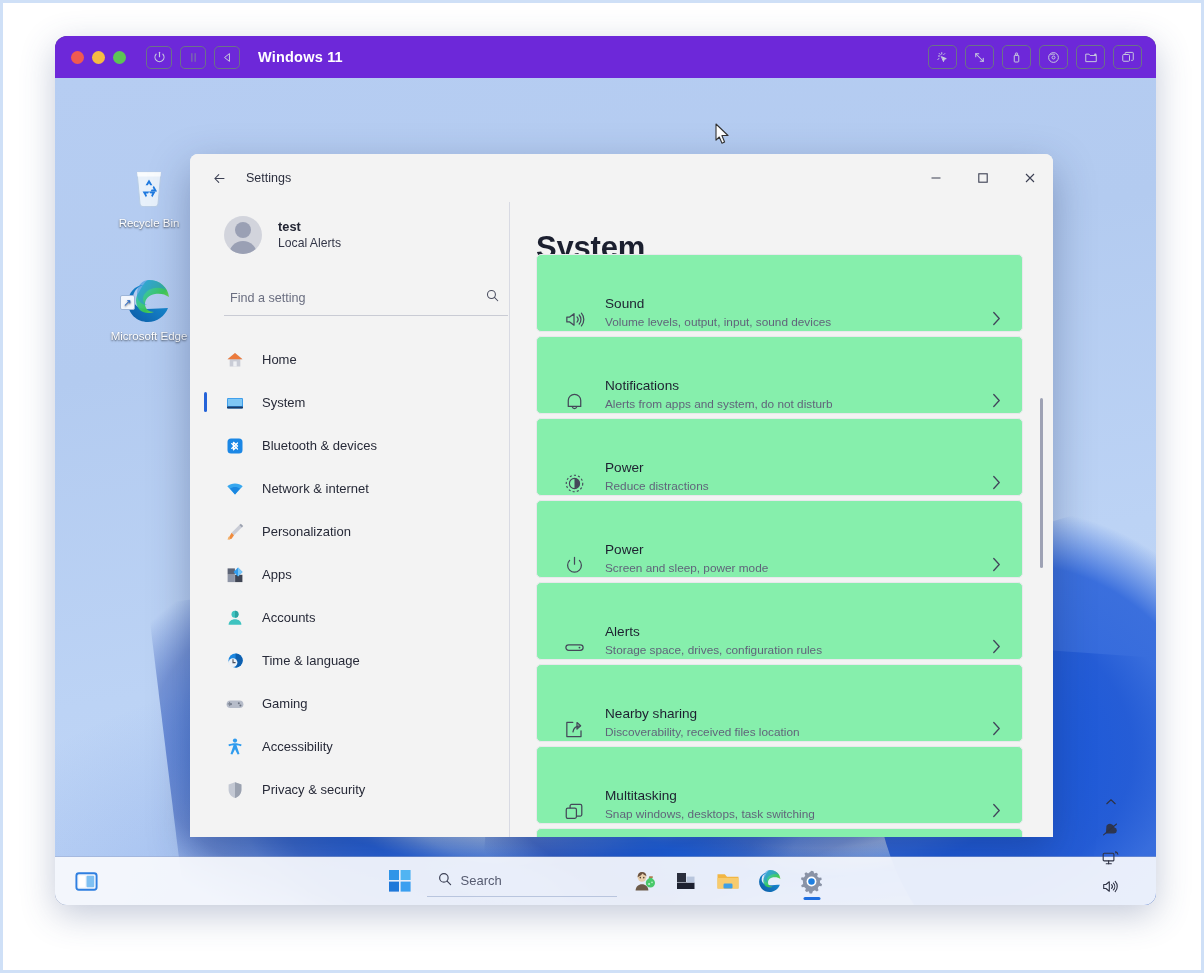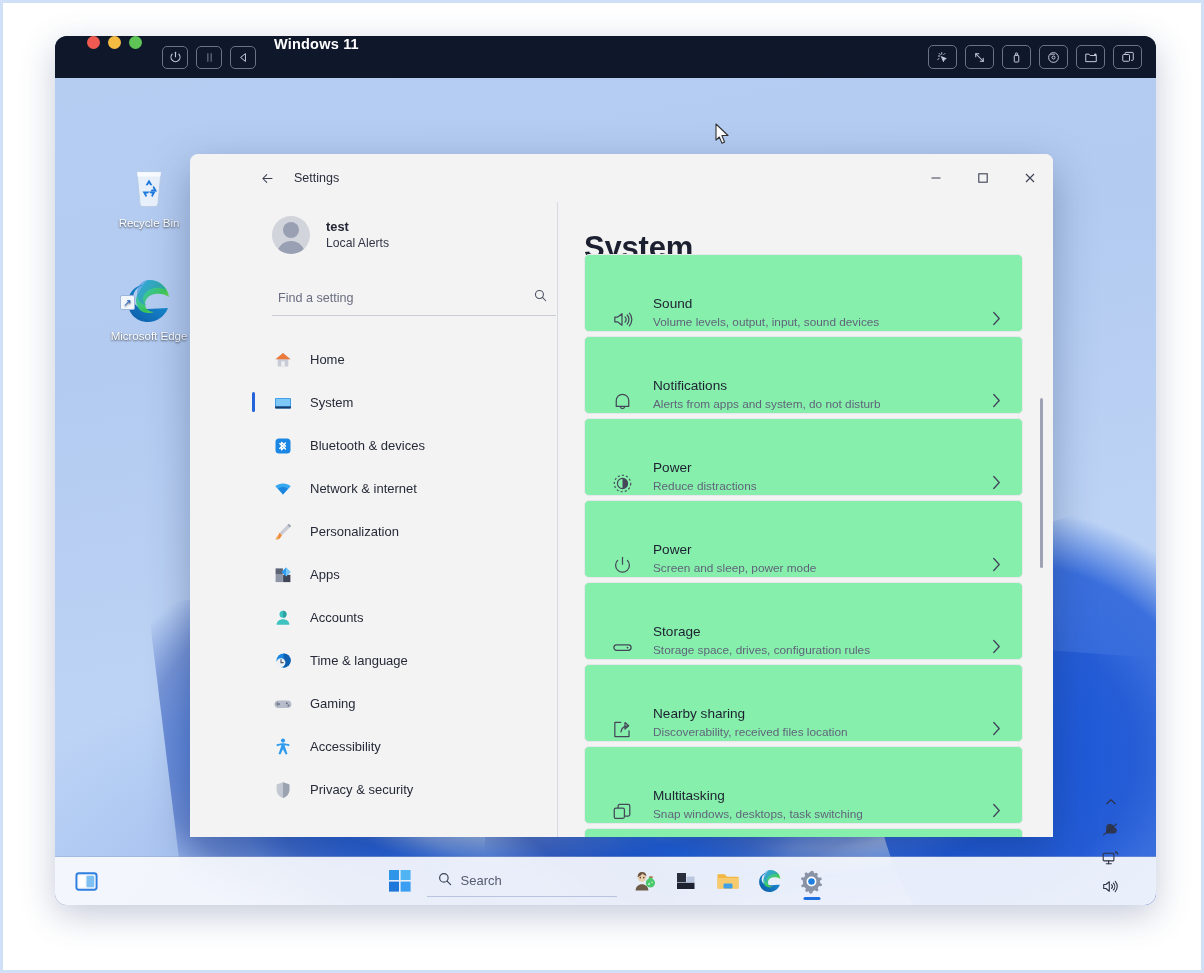--- a/index.html
+++ b/index.html
@@ -22,22 +22,22 @@
     left: 52px; top: 33px;
     width: 1101px; height: 869px;
     border-radius: 12px;
     box-shadow: 0 10px 34px rgba(60,80,130,.30);
     overflow: hidden;
     background: #4b5169;
   }
   #vm-titlebar {
     position: relative;
     height: 42px;
-    background: #0f172a;
-    display: flex;  padding-left: 16px;
+    background: #6d28d9;
+    display: flex; align-items: center;
   }
   .traffic { display: flex; gap: 8px; margin-left: 16px; }
   .dot { width: 13px; height: 13px; border-radius: 50%; }
   .dot.red { background: #f05a50; }
   .dot.yellow { background: #f6bb43; }
   .dot.green { background: #5dc455; }
   .tb-btn {
     width: 26px; height: 23px;
     border: 1px solid #6b7189;
     border-radius: 5px;
@@ -122,21 +122,21 @@
 
   
   #settings-window {
     position: absolute;
     left: 135px; top: 76px;
     width: 863px; height: 683px;
     background: #f3f3f3;
     border-radius: 8px 8px 0 0;
     box-shadow: 0 14px 40px rgba(25,45,90,.34);
     overflow: hidden;
-    display: flex; flex-direction: column; padding-left: 48px;
+    display: flex; flex-direction: column;
   }
   #settings-titlebar {
     height: 48px;
     background: #f3f3f3;
     display: flex; align-items: center;
     flex: none;
   }
   #back-btn {
     width: 34px; height: 32px; margin-left: 12px;
     display: flex; align-items: center; justify-content: center;
@@ -686,21 +686,21 @@
               </div>
 
               <div class="setting-card">
                 <span class="sc-ico">
                   <svg width="23" height="23" viewBox="0 0 24 24" fill="none" stroke="#444859" stroke-width="1.3">
                     <rect x="3" y="9.2" width="18" height="5.8" rx="2.9"></rect>
                     <circle cx="17.2" cy="12.1" r=".95" fill="#444859" stroke="none"></circle>
                   </svg>
                 </span>
                 <div class="sc-text">
-                  <div class="sc-title">Storage</div>
+                  <div class="sc-title">Alerts</div>
                   <div class="sc-sub">Storage space, drives, configuration rules</div>
                 </div>
                 <span class="sc-chev">
                   <svg width="11" height="17" viewBox="0 0 12 18" fill="none" stroke="#40445a" stroke-width="1.4" stroke-linecap="round" stroke-linejoin="round">
                       <path d="M3 2.5L9 9l-6 6.5"></path>
                     </svg>
                 </span>
               </div>
 
               <div class="setting-card">

